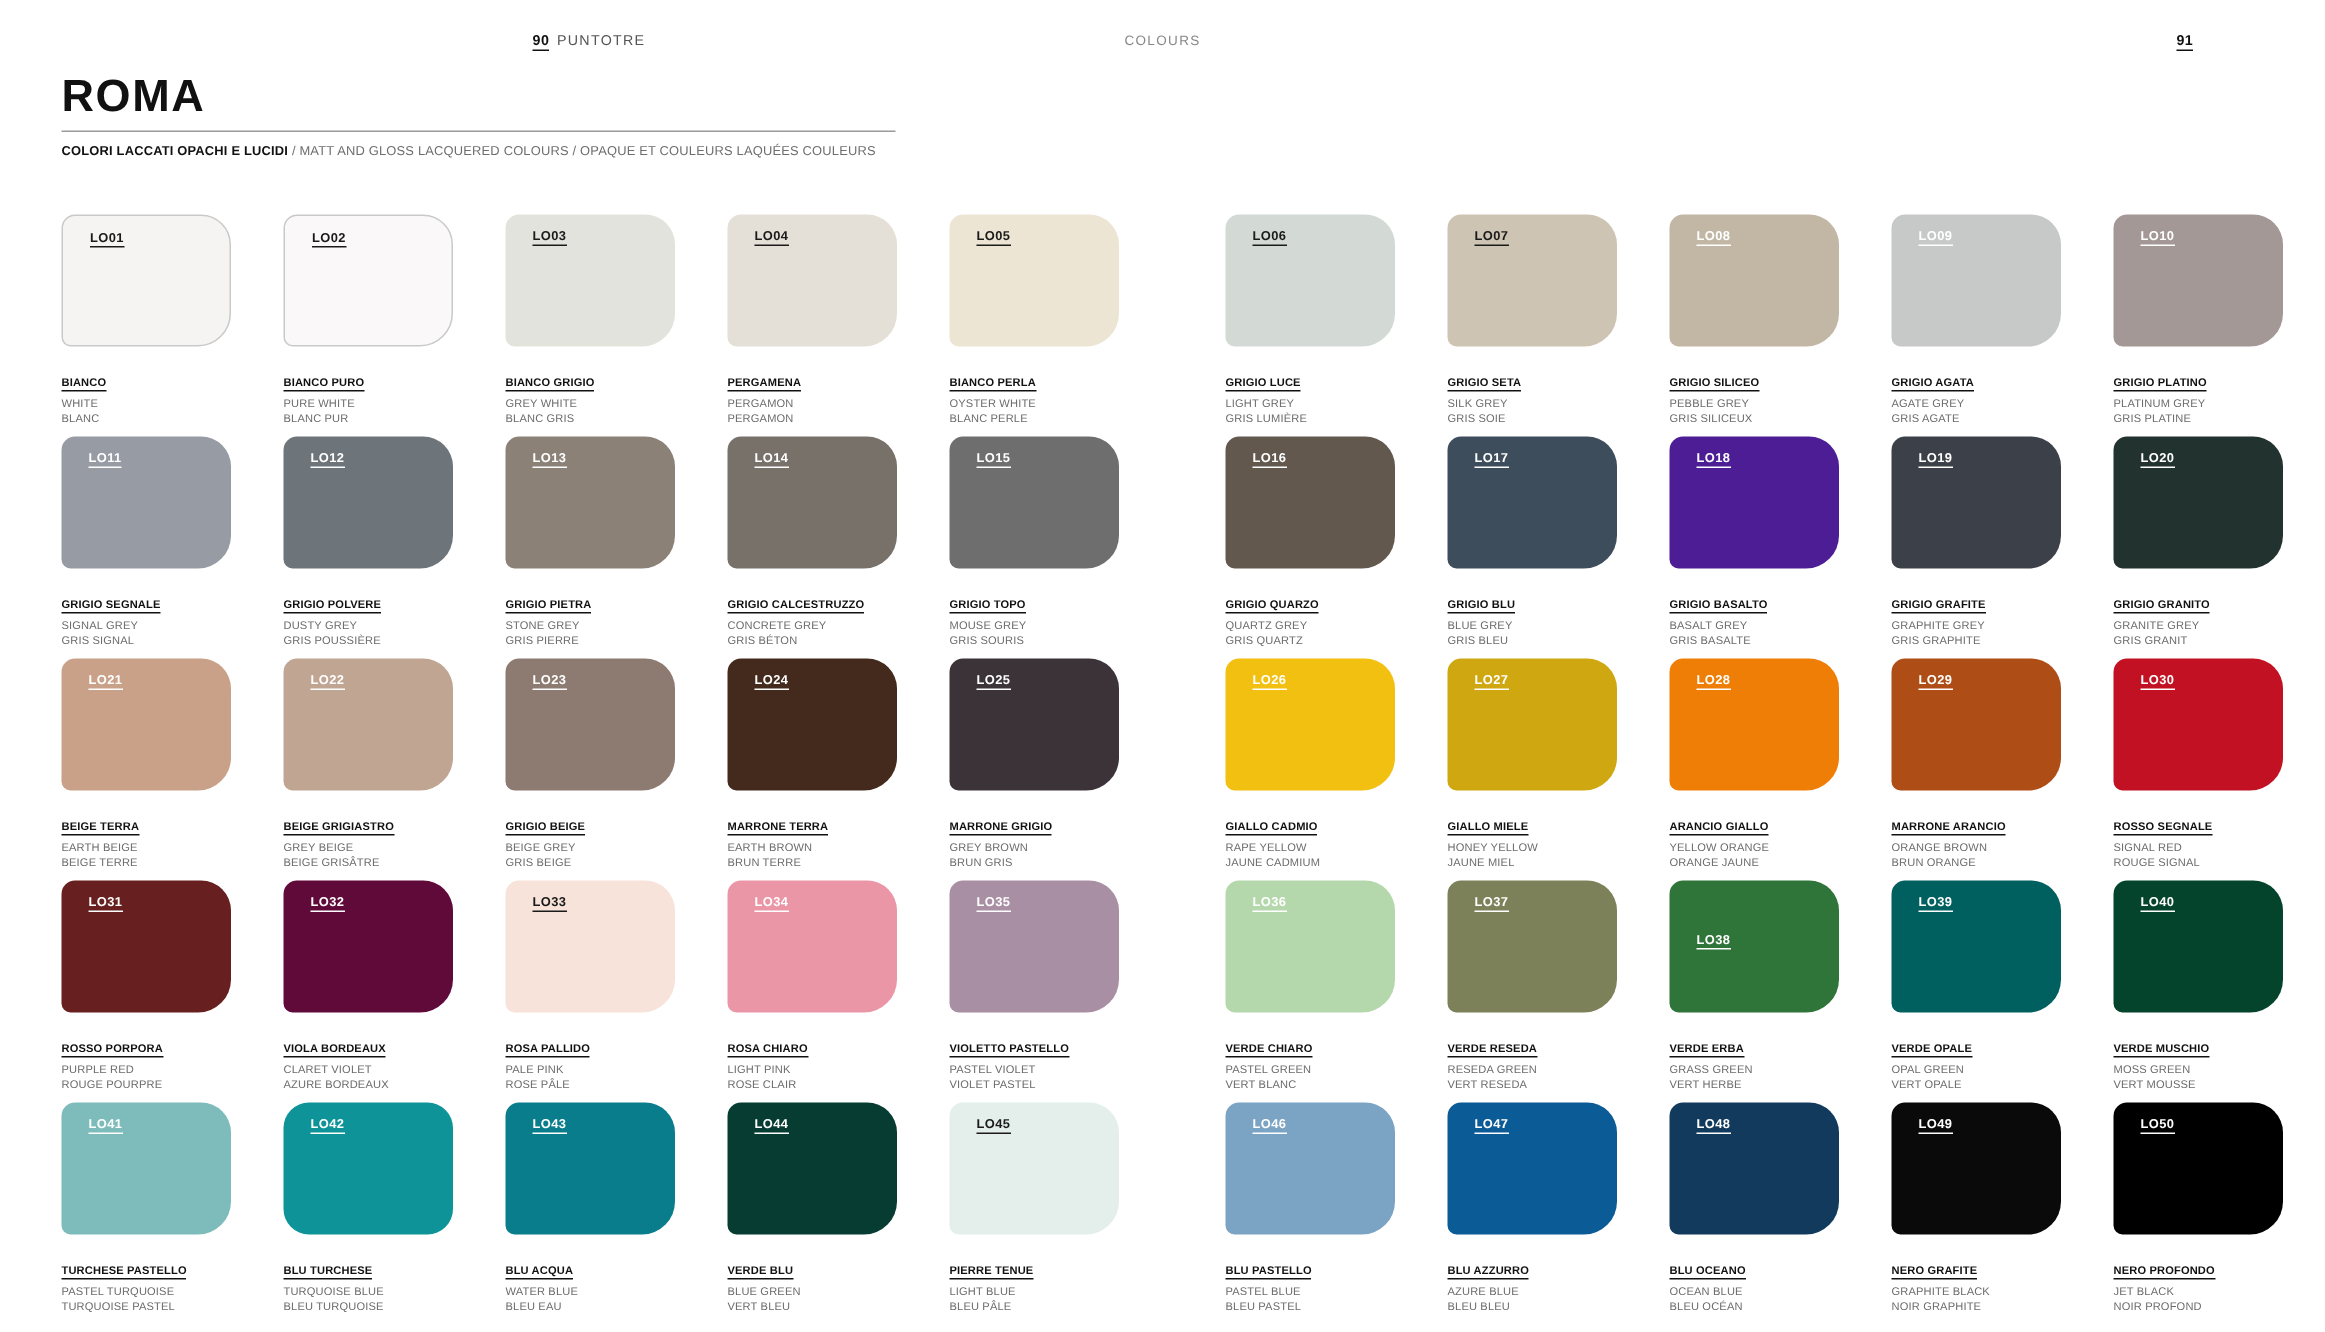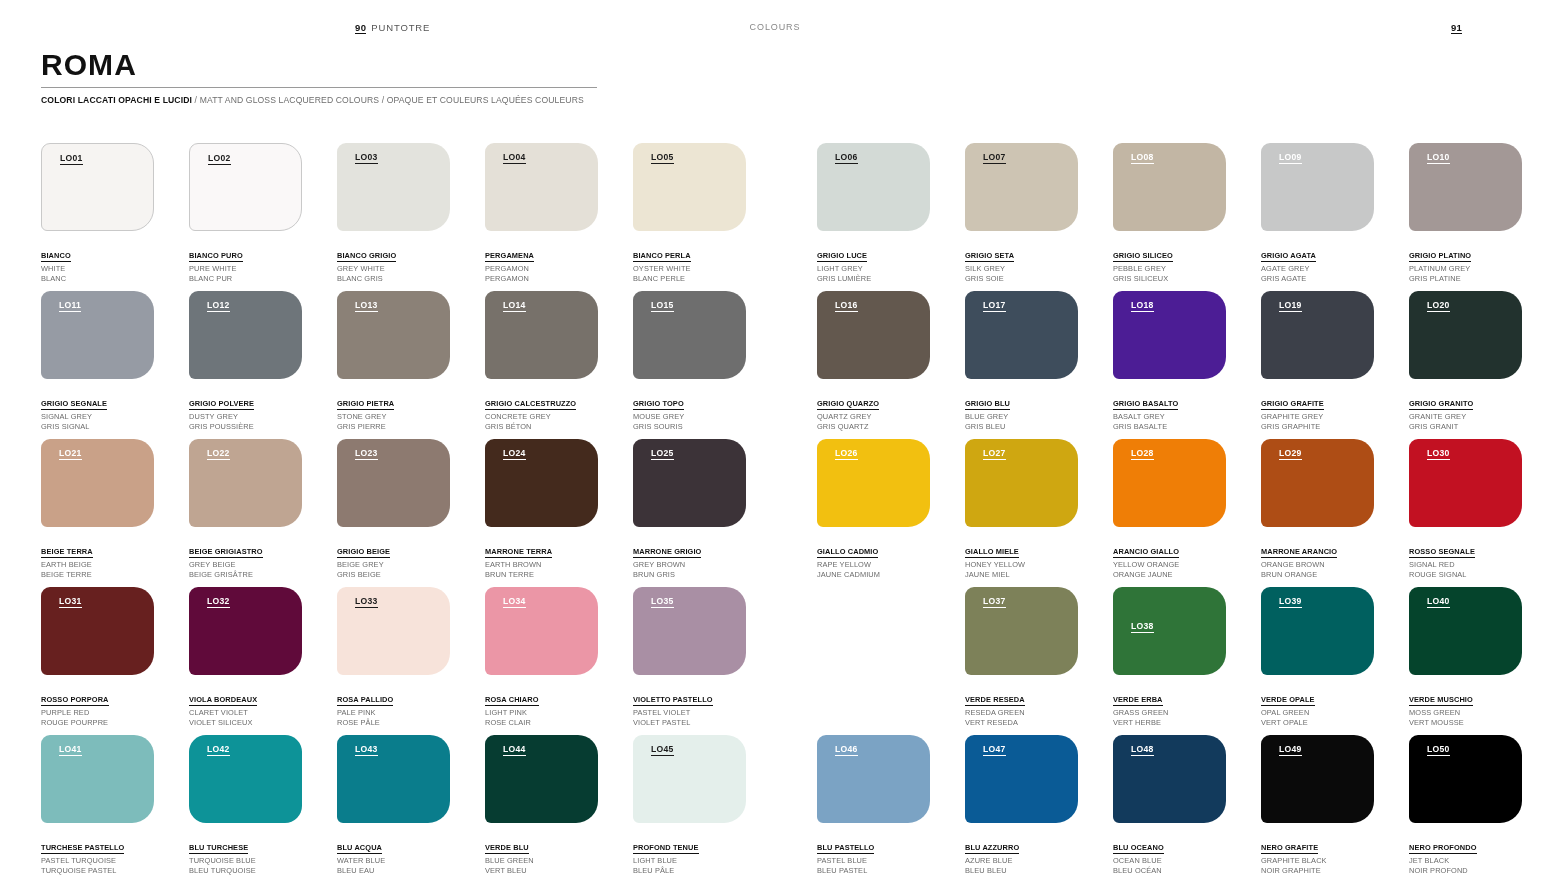--- a/index.html
+++ b/index.html
@@ -500,21 +500,21 @@
             <div class="cap-fr">ROUGE POURPRE</div>
           </div>
         </div>
         <div class="cell" style="left: 148px;">
           <div class="chip" style="background: rgb(96, 10, 58);">
             <div class="chip-code" style="color: rgb(255, 255, 255);">LO32</div>
           </div>
           <div class="caption">
             <div><span class="cap-it">VIOLA BORDEAUX</span></div>
             <div class="cap-en">CLARET VIOLET</div>
-            <div class="cap-fr">VIOLET SILICEUX</div>
+            <div class="cap-fr">AZURE BORDEAUX</div>
           </div>
         </div>
         <div class="cell" style="left: 296px;">
           <div class="chip" style="background: rgb(247, 227, 218);">
             <div class="chip-code" style="color: rgb(26, 26, 26);">LO33</div>
           </div>
           <div class="caption">
             <div><span class="cap-it">ROSA PALLIDO</span></div>
             <div class="cap-en">PALE PINK</div>
             <div class="cap-fr">ROSE PÂLE</div>
@@ -531,20 +531,30 @@
           </div>
         </div>
         <div class="cell" style="left: 592px;">
           <div class="chip" style="background: rgb(169, 143, 164);">
             <div class="chip-code" style="color: rgb(255, 255, 255);">LO35</div>
           </div>
           <div class="caption">
             <div><span class="cap-it">VIOLETTO PASTELLO</span></div>
             <div class="cap-en">PASTEL VIOLET</div>
             <div class="cap-fr">VIOLET PASTEL</div>
+          </div>
+        </div>
+        <div class="cell" style="left: 776px;">
+          <div class="chip" style="background: rgb(180, 216, 171);">
+            <div class="chip-code" style="color: rgb(255, 255, 255);">LO36</div>
+          </div>
+          <div class="caption">
+            <div><span class="cap-it">VERDE CHIARO</span></div>
+            <div class="cap-en">PASTEL GREEN</div>
+            <div class="cap-fr">VERT BLANC</div>
           </div>
         </div>
         <div class="cell" style="left: 924px;">
           <div class="chip" style="background: rgb(125, 129, 89);">
             <div class="chip-code" style="color: rgb(255, 255, 255);">LO37</div>
           </div>
           <div class="caption">
             <div><span class="cap-it">VERDE RESEDA</span></div>
             <div class="cap-en">RESEDA GREEN</div>
             <div class="cap-fr">VERT RESEDA</div>
@@ -620,21 +630,21 @@
             <div><span class="cap-it">VERDE BLU</span></div>
             <div class="cap-en">BLUE GREEN</div>
             <div class="cap-fr">VERT BLEU</div>
           </div>
         </div>
         <div class="cell" style="left: 592px;">
           <div class="chip" style="background: rgb(228, 239, 235);">
             <div class="chip-code" style="color: rgb(26, 26, 26);">LO45</div>
           </div>
           <div class="caption">
-            <div><span class="cap-it">PROFOND TENUE</span></div>
+            <div><span class="cap-it">PIERRE TENUE</span></div>
             <div class="cap-en">LIGHT BLUE</div>
             <div class="cap-fr">BLEU PÂLE</div>
           </div>
         </div>
         <div class="cell" style="left: 776px;">
           <div class="chip" style="background: rgb(123, 163, 196);">
             <div class="chip-code" style="color: rgb(255, 255, 255);">LO46</div>
           </div>
           <div class="caption">
             <div><span class="cap-it">BLU PASTELLO</span></div>

